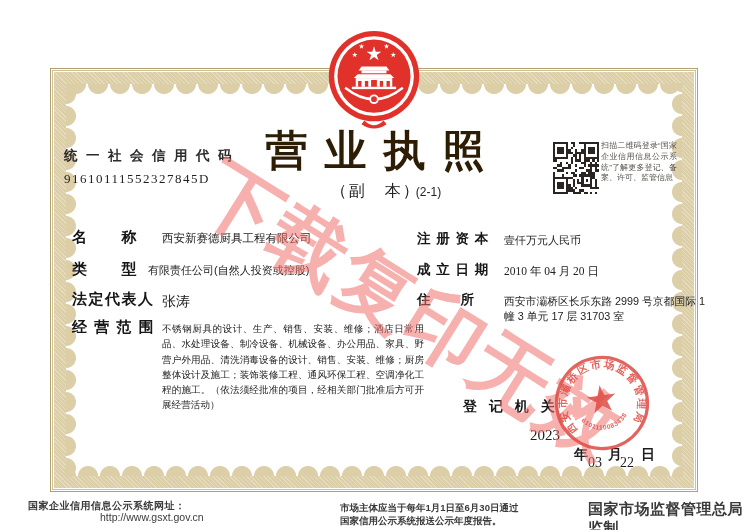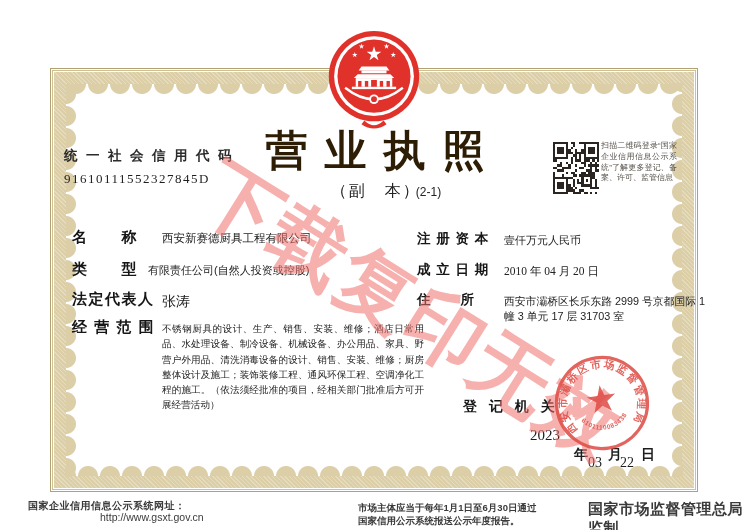--- a/index.html
+++ b/index.html
@@ -87,21 +87,21 @@
   .d-year-u{left:574px;top:446px;font-size:14px;font-weight:600;font-family:"Liberation Sans",sans-serif;}
   .d-month{left:588px;top:455px;font-size:14px;}
   .d-month-u{left:608px;top:446px;font-size:14px;font-weight:600;font-family:"Liberation Sans",sans-serif;}
   .d-day{left:620px;top:455px;font-size:14px;}
   .d-day-u{left:641px;top:446px;font-size:14px;font-weight:600;font-family:"Liberation Sans",sans-serif;}
 
   
   .ft{position:absolute;color:#3a3a3a;z-index:4;}
   .ft-site-label{left:28px;top:499px;font-size:10px;font-weight:600;letter-spacing:.5px;}
   .ft-site-url{left:100px;top:511px;font-size:10.5px;}
-  .ft-notice{left:358px;top:502px;font-size:9.5px;line-height:12.5px;font-weight:600;}
+  .ft-notice{left:340px;top:502px;font-size:9.5px;line-height:12.5px;font-weight:600;}
   .ft-producer{left:588px;top:500px;font-size:15px;font-weight:600;letter-spacing:.5px;}
 </style>
 </head>
 <body>
 
 <div class="page">
 
   <div class="frame">
     <div class="f-outer"></div>
     <div class="f-line2"></div>

